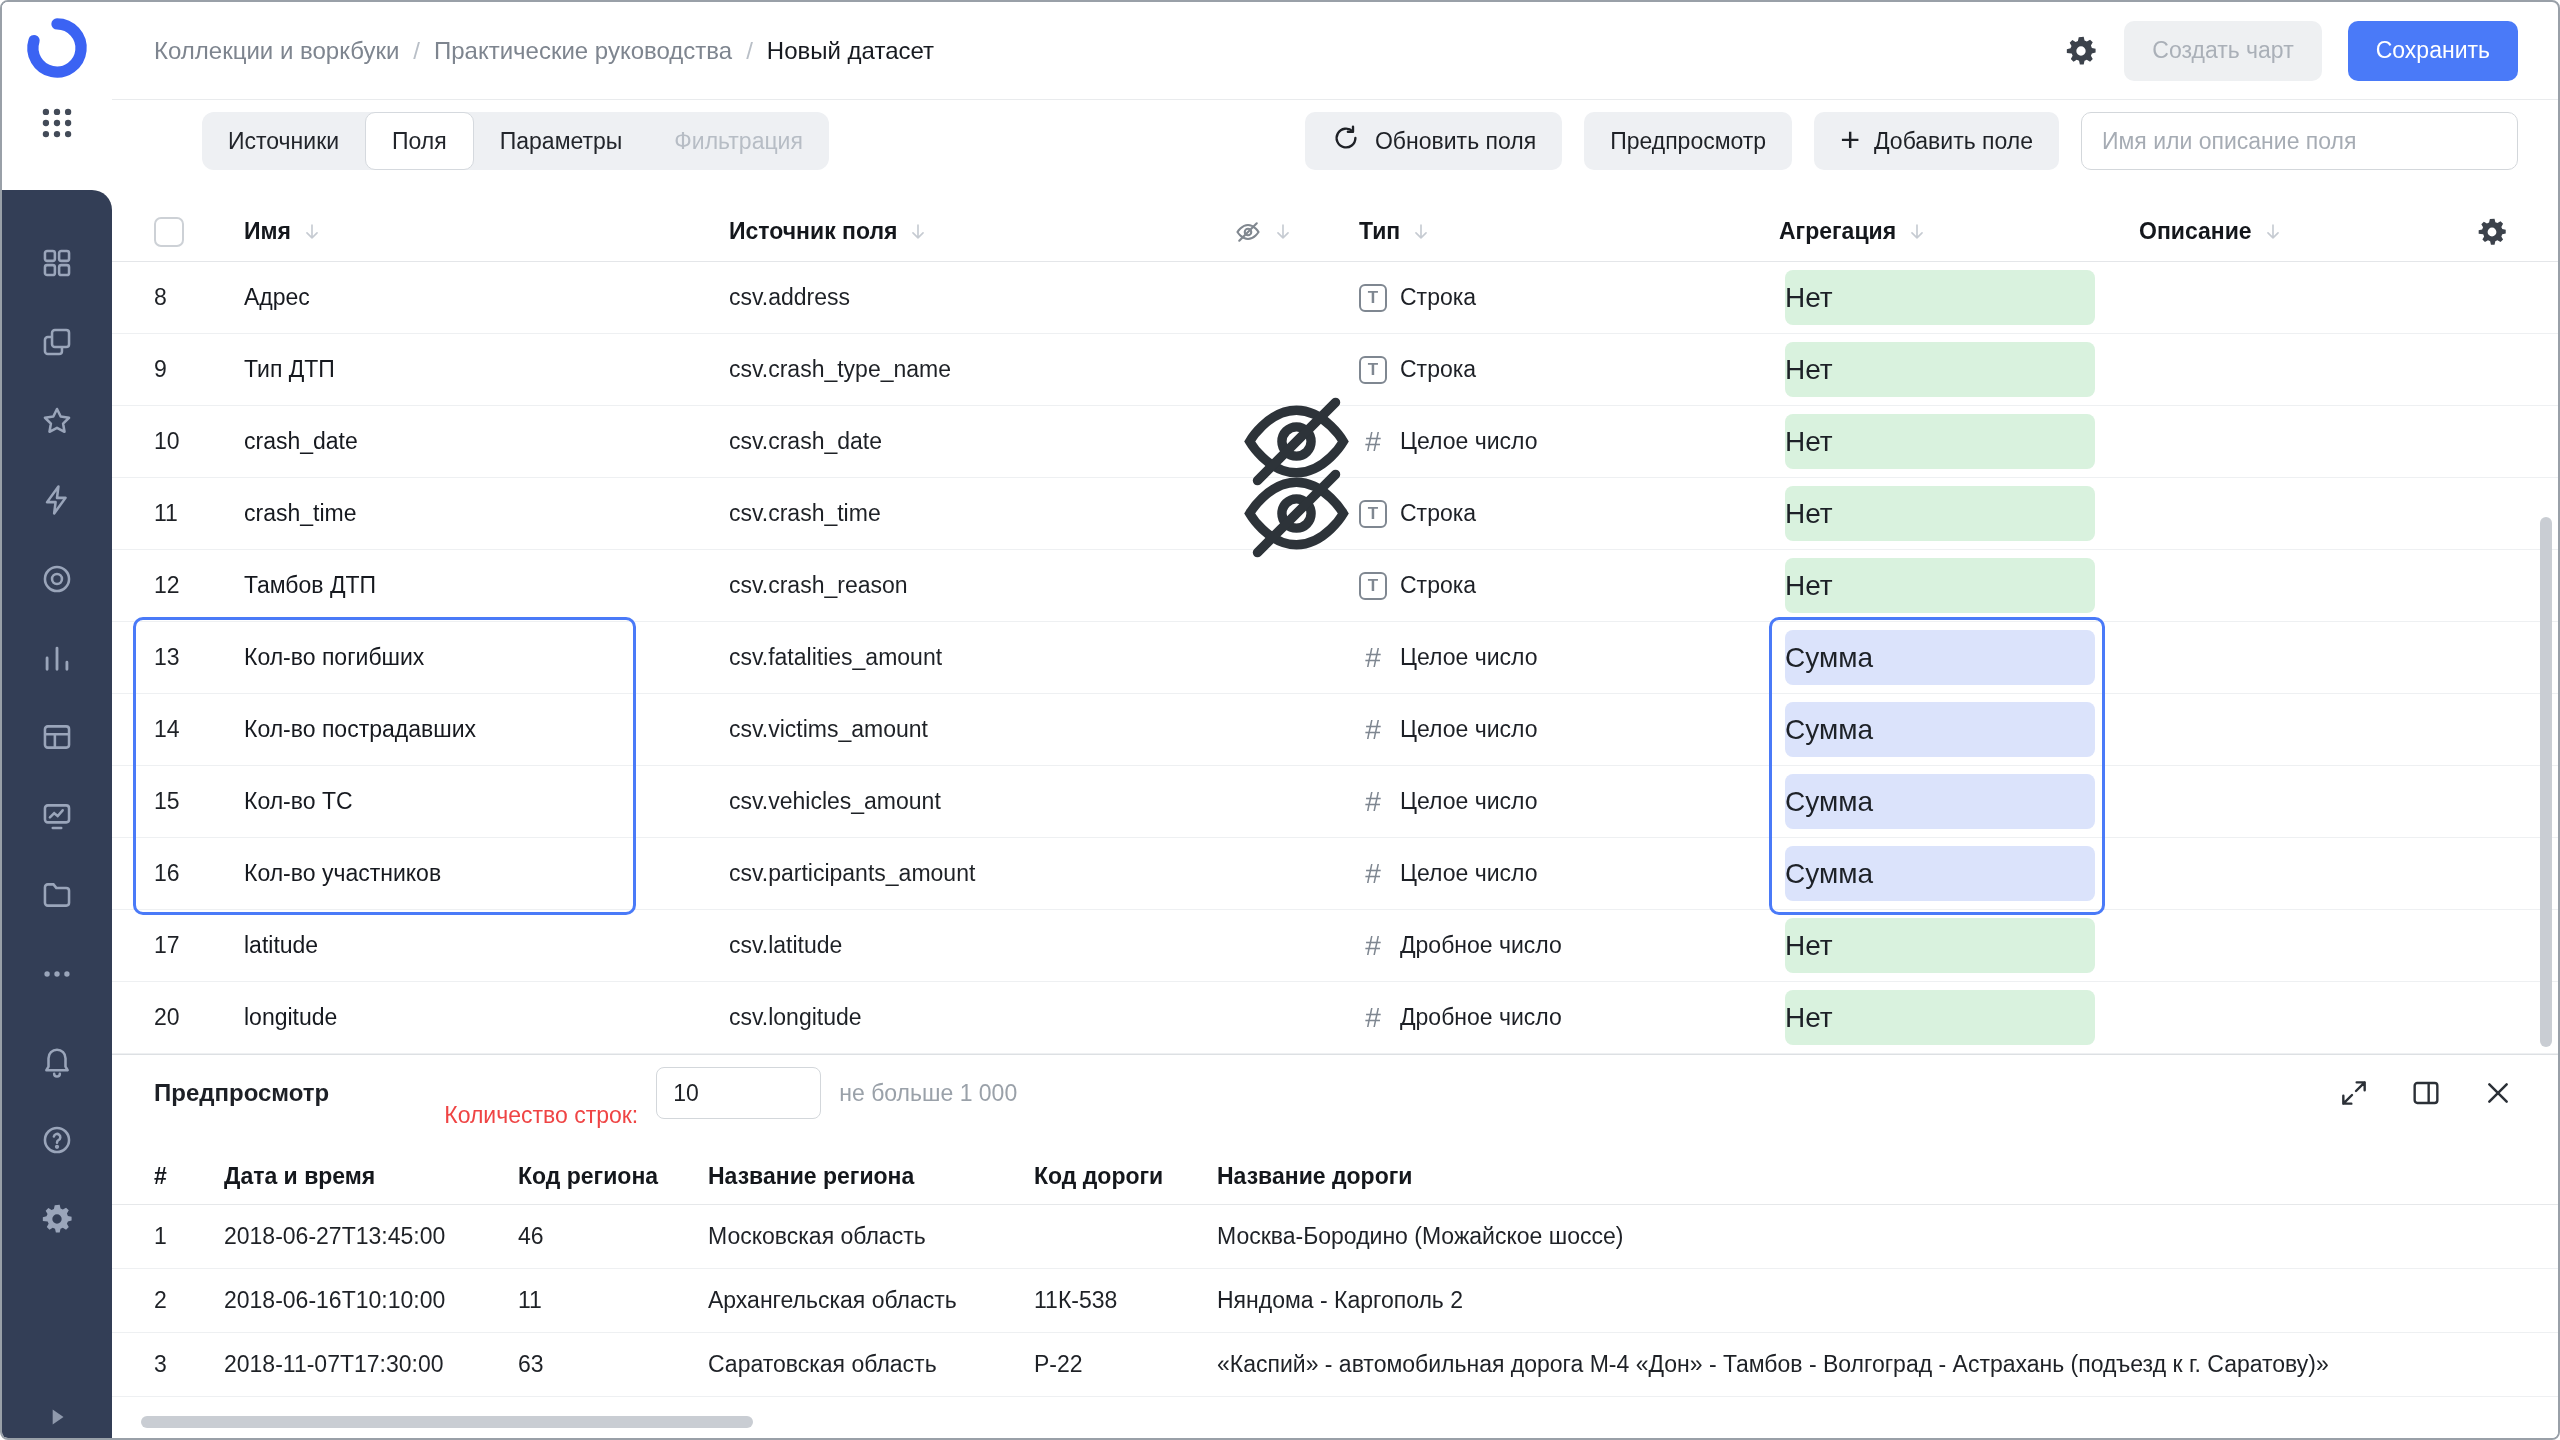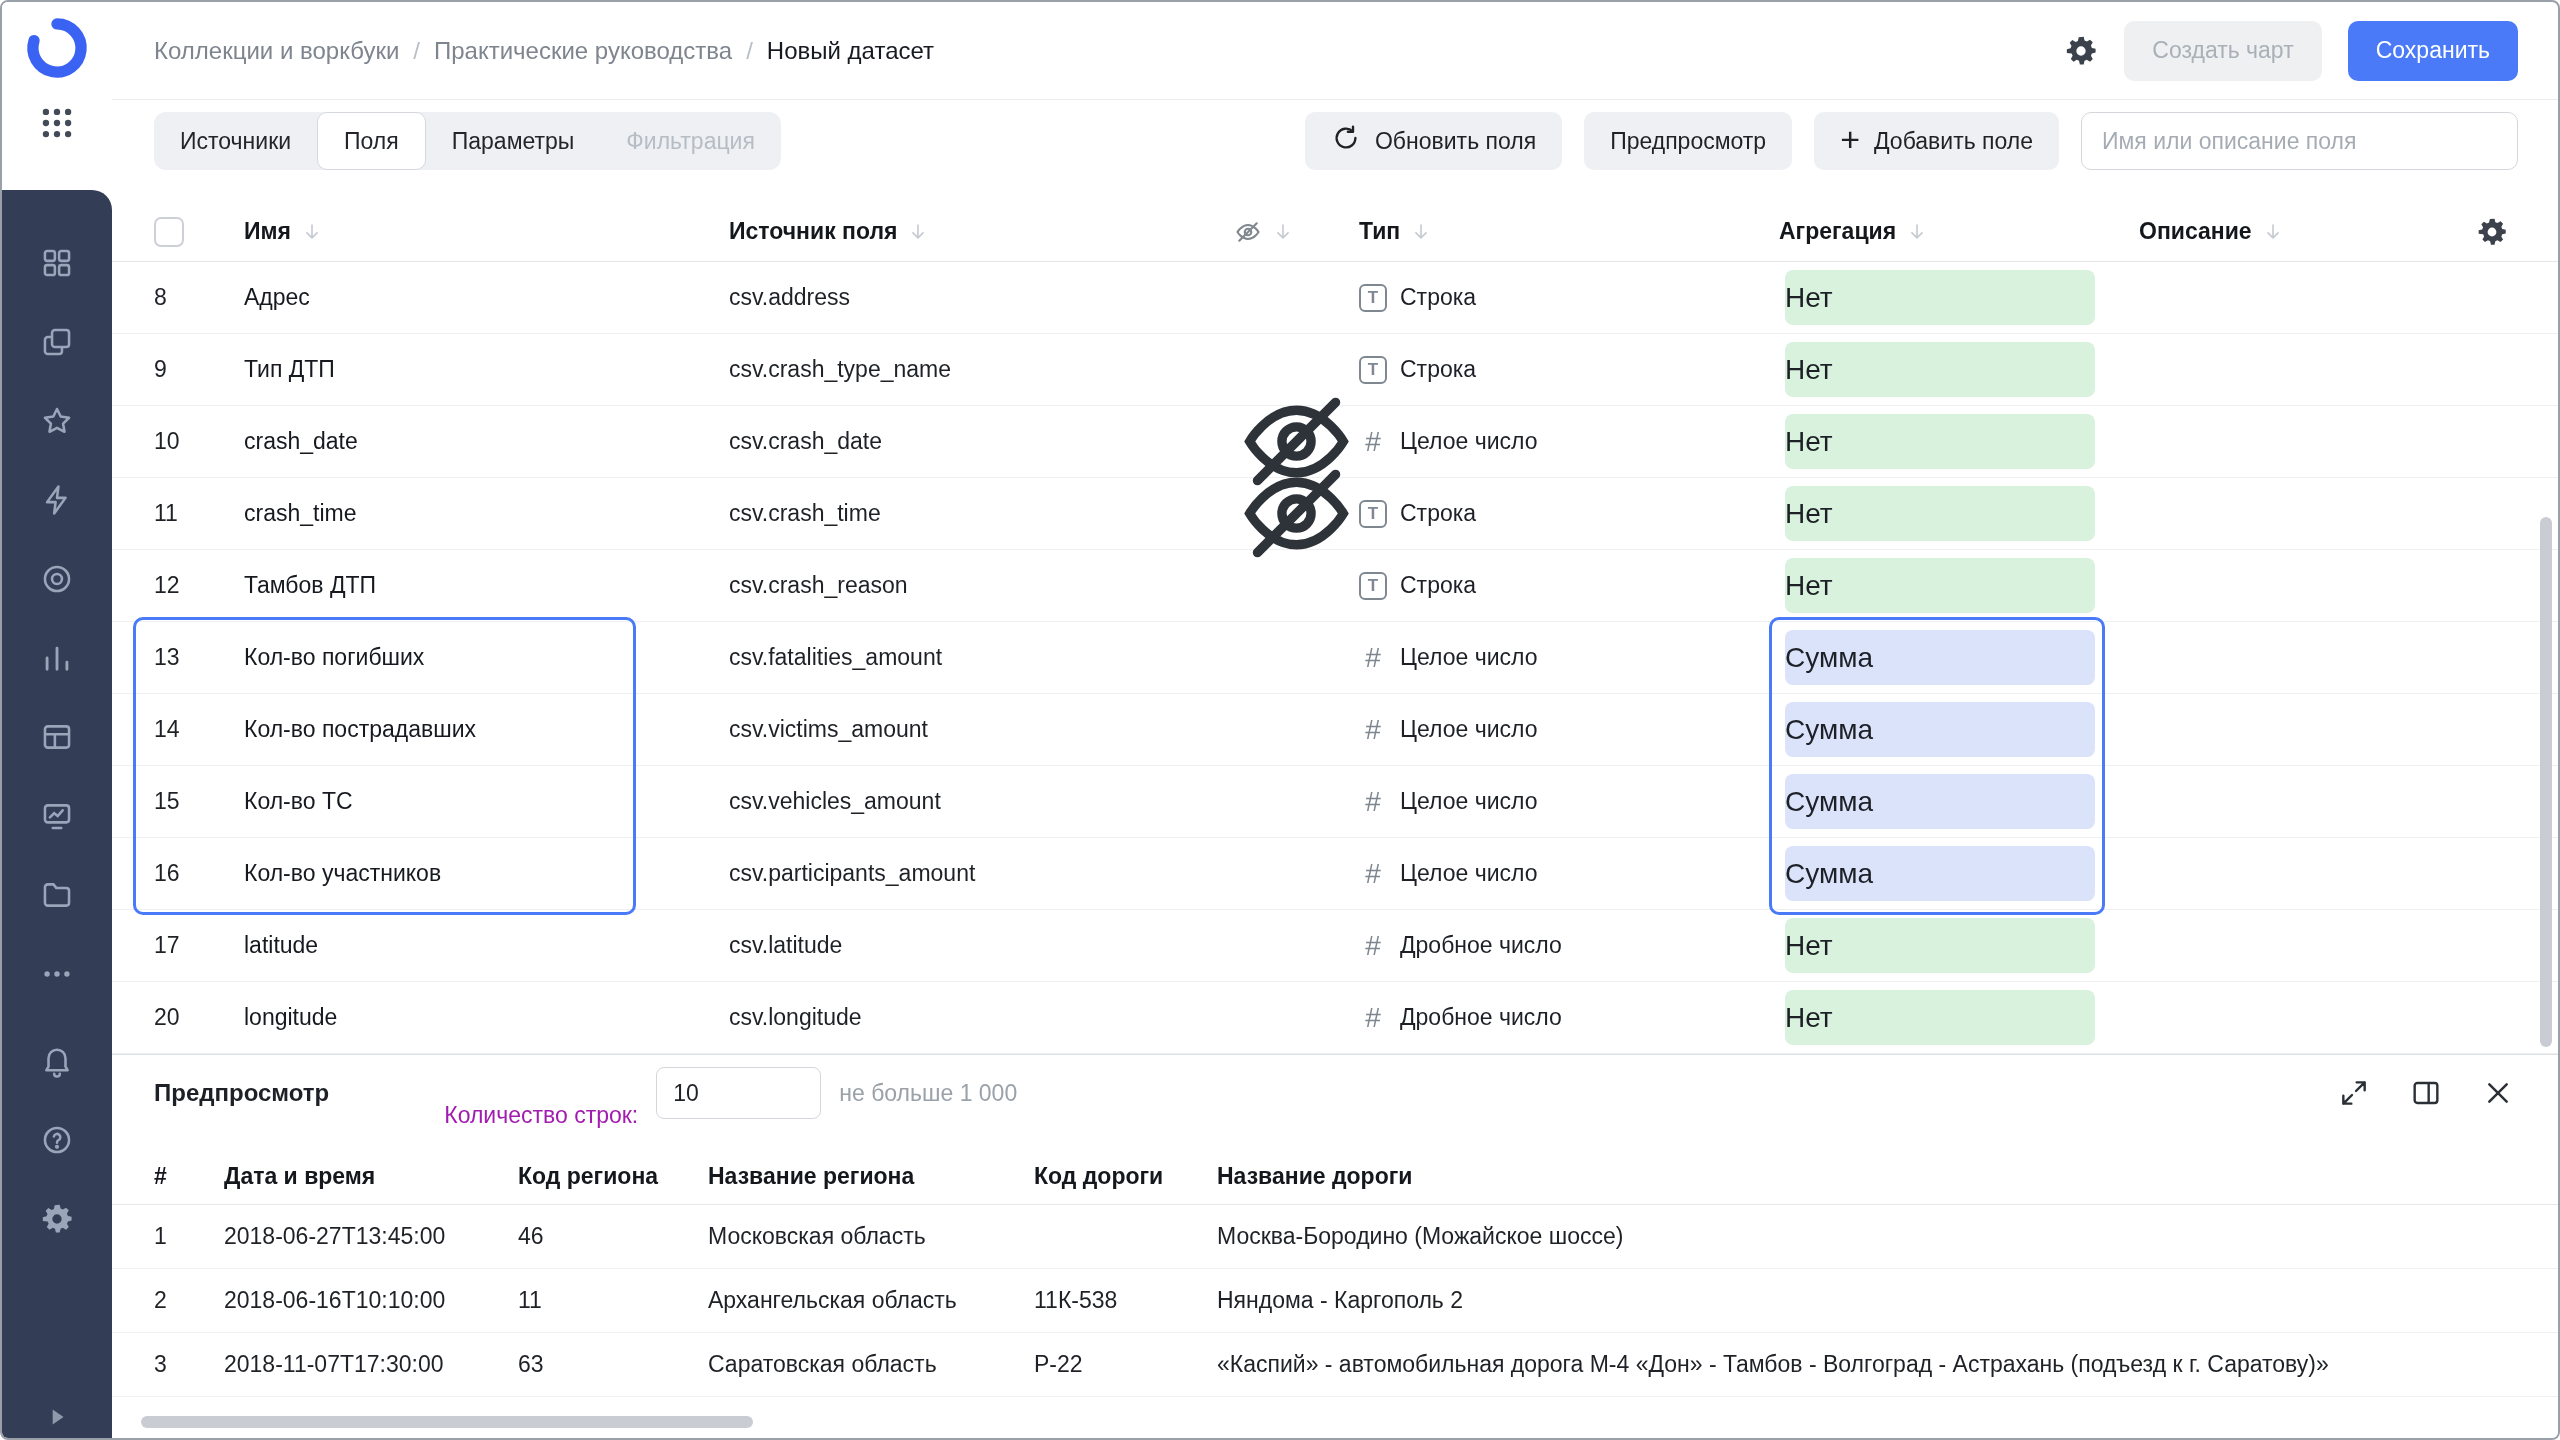--- a/index.html
+++ b/index.html
@@ -32,21 +32,21 @@
   .bc-item.current { color:#16191f; cursor:default; }
   .bc-sep { color:#b9bfc7; }
   .topbar-right { margin-left:auto; display:flex; align-items:center; gap:26px; }
   .icon-btn { width:34px; height:34px; color:#3c424b; cursor:pointer; }
   .icon-btn svg { width:100%; height:100%; }
   .btn { height:60px; border-radius:10px; font-size:23px; padding:0 28px; display:flex; align-items:center; justify-content:center; border:none; font-family:inherit; white-space:nowrap; }
   .btn.disabled { background:#eef0f2; color:#aab0b8; cursor:default; }
   .btn.primary { background:#4a7af8; color:#fff; cursor:pointer; }
 
   .toolbar { display:flex; align-items:center; margin:12px 40px 32px 42px; height:58px; }
-  .tabs { display:flex; background:#eef0f3; border-radius:12px; }
+  .tabs { display:flex; background:#eef0f3; border-radius:12px;margin-left:48px; }
   .tab { padding:0 26px; height:58px; display:flex; align-items:center; color:#22252b; cursor:pointer; white-space:nowrap; }
   .tab.active { background:#fff; border:1px solid #d5d9de; border-radius:10px; }
   .tab.disabled { color:#b7bdc5; cursor:default; }
   .toolbar-right { margin-left:auto; display:flex; align-items:flex-end; gap:22px; }
   .tool-btn { height:58px; border-radius:10px; background:#eef0f3; color:#1e2126; padding:0 26px; display:flex; align-items:center; gap:14px; font-size:23px; cursor:pointer; white-space:nowrap; }
   .tool-btn svg { width:30px; height:30px; }
   .plus-glyph { font-size:34px; line-height:1; margin-top:-4px; }
   .search-input { width:437px; height:58px; border:1px solid #d3d7db; border-radius:10px; padding:0 20px; font-size:23px; color:#1e2126; font-family:inherit; outline:none; }
   .search-input::placeholder { color:#a6acb4; }
   .rows-input { width:165px; height:52px; border:1px solid #d3d7db; border-radius:8px; padding:0 16px; font-size:23px; color:#1e2126; font-family:inherit; outline:none; }
@@ -80,21 +80,21 @@
   .desc-cell { padding-left:30px; }
   .sel-outline { position:absolute; border:3px solid #4a7af8; border-radius:10px; pointer-events:none; display:none; }
   #outline-names { left:21px; width:503px; }
   #outline-agg { left:1657px; width:336px; }
   .v-scroll { position:absolute; right:6px; top:315px; width:12px; height:530px; background:#c9cdd3; border-radius:6px; cursor:pointer; }
 
   
   .preview { position:relative; border-top:1px solid #dde0e3; height:388px; background:#fff; }
   .preview-head { height:76px; display:flex; align-items:center; padding:0 44px 0 42px; }
   .pv-title { font-weight:700; font-size:24px; margin-right:115px; }
-  .pv-label { color:#a21caf; margin-right:18px;margin-top:44px; }
+  .pv-label { color:#ef4444; margin-right:18px;margin-top:44px; }
   .pv-hint { color:#9aa1a9; margin-left:18px; }
   .pv-actions { margin-left:auto; display:flex; align-items:center; gap:40px; }
   .pv-actions .icon-btn { width:32px; height:32px; color:#2b3037; }
   .preview-table { margin-top:18px; }
   .pv-grid { display:grid; grid-template-columns:70px 294px 190px 326px 183px 1fr; align-items:center; padding-left:42px; padding-right:30px; }
   .pv-head-row { height:56px; font-weight:700; color:#14171c; border-bottom:1px solid #e6e8ea; }
   .pv-row { height:64px; border-bottom:1px solid #eef0f2; color:#1e2126; }
   .pv-cell { white-space:nowrap; overflow:hidden; padding-right:20px; }
   .h-scroll { position:absolute; left:29px; bottom:14px; width:612px; height:12px; background:#c9cdd3; border-radius:6px; cursor:pointer; }
 </style>

